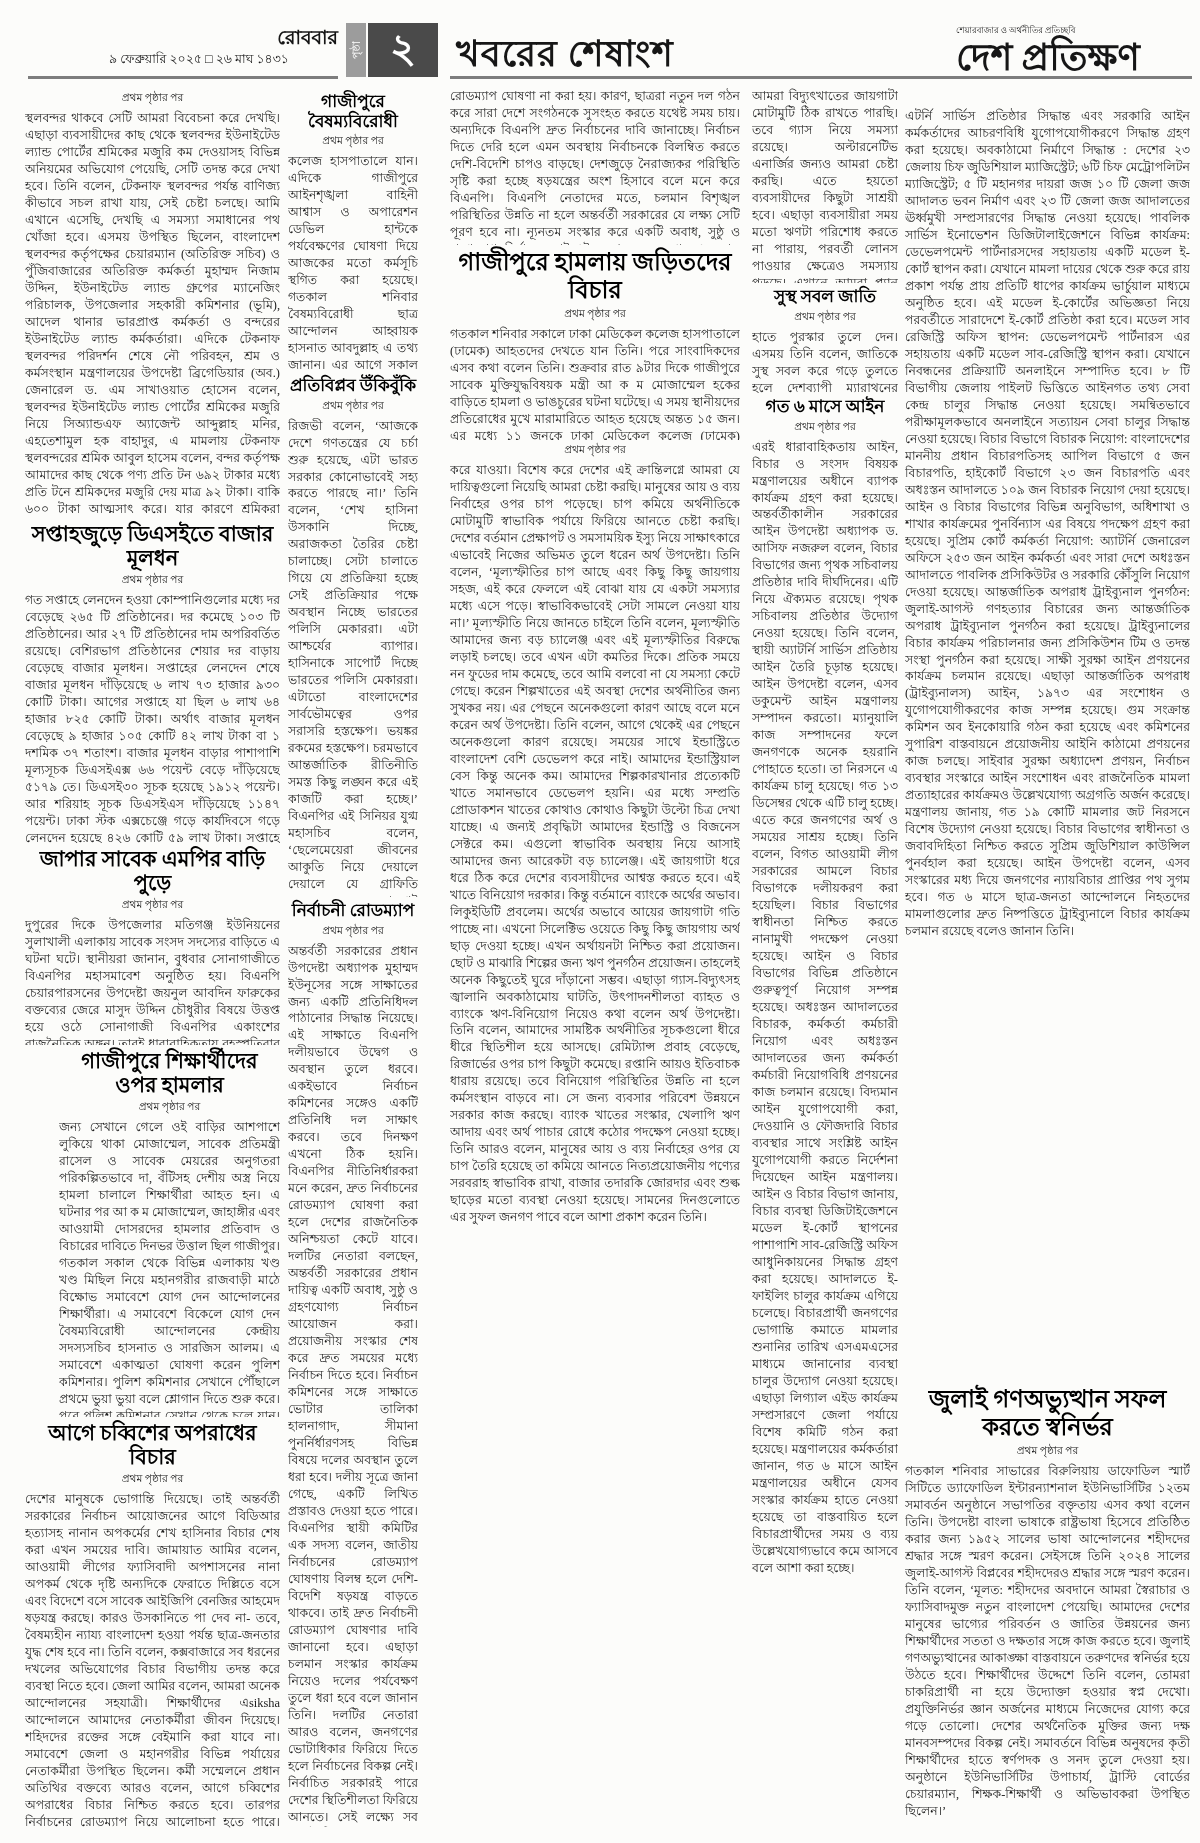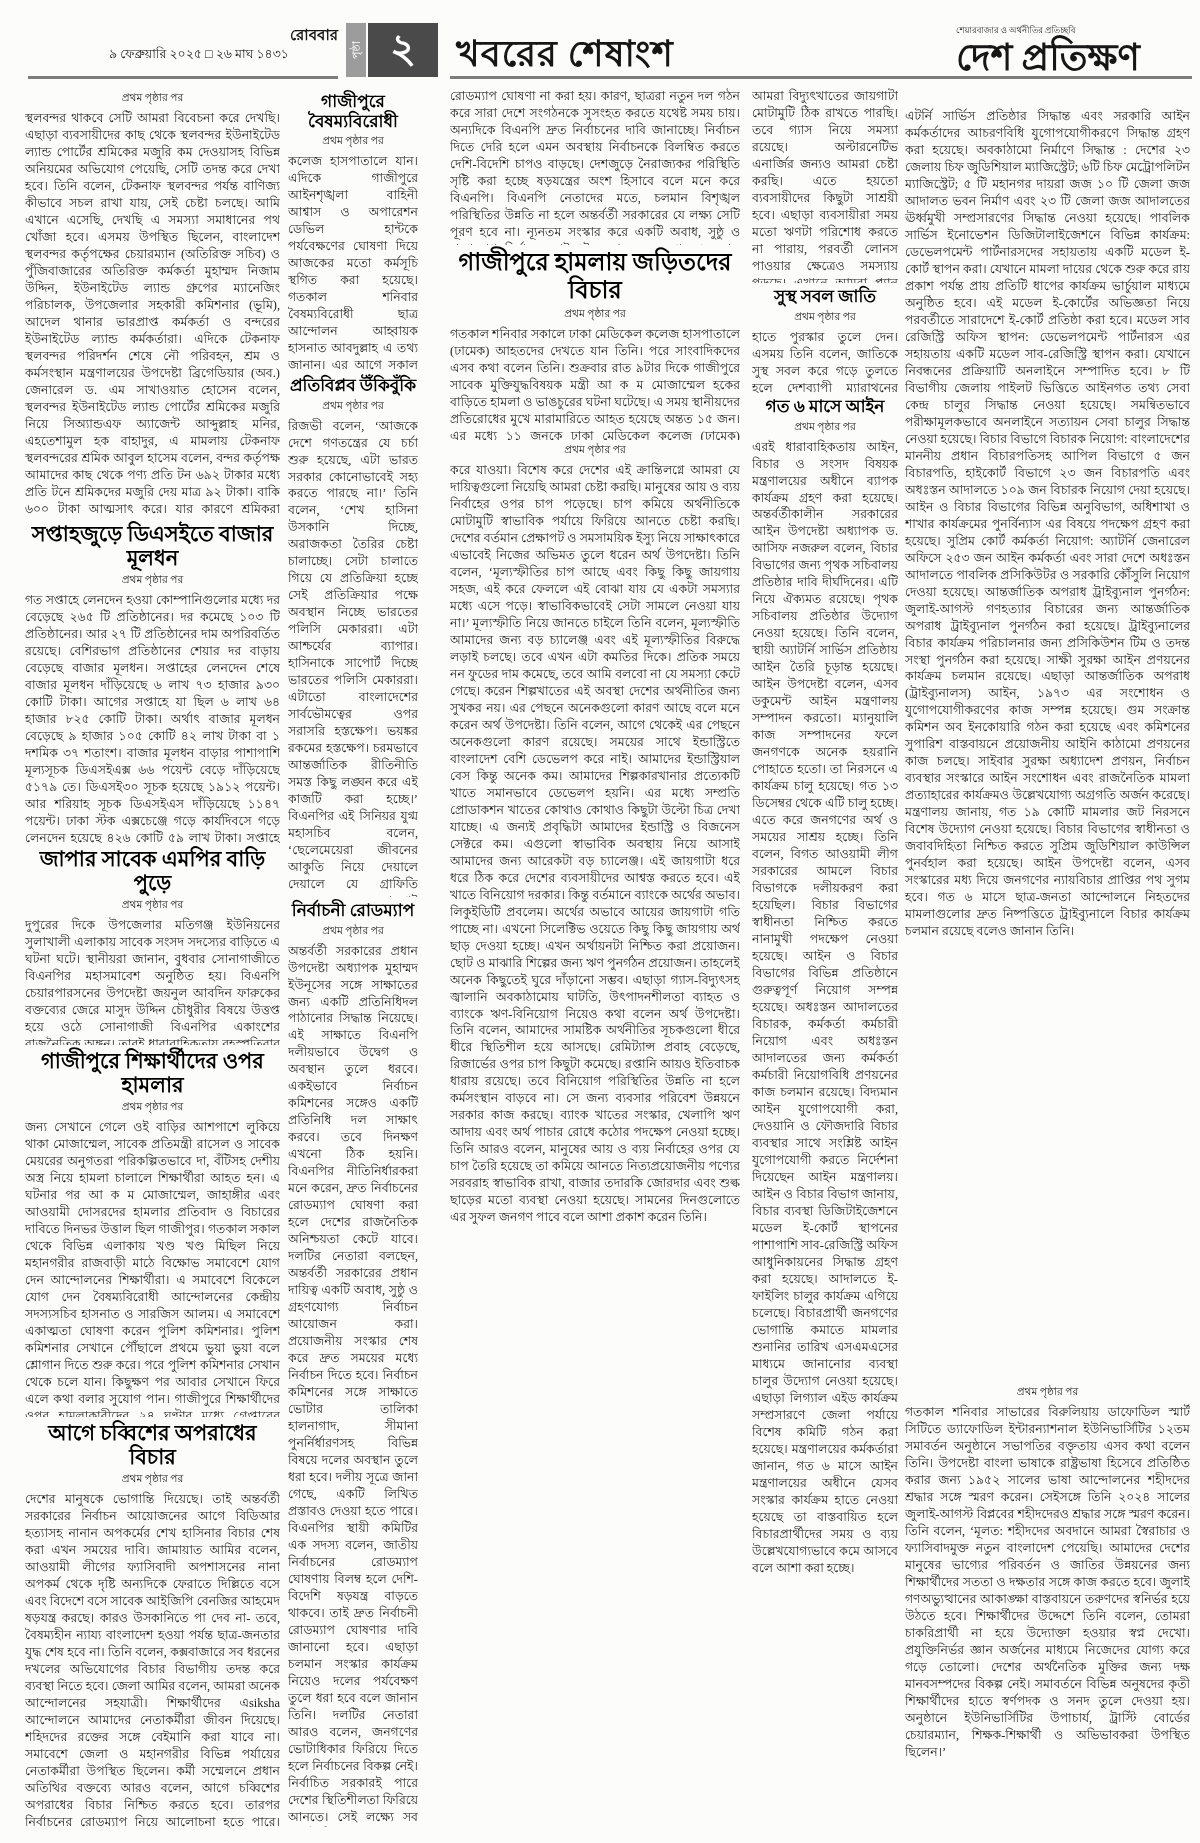--- a/index.html
+++ b/index.html
@@ -4,21 +4,21 @@
 <style>
   html,body{margin:0;padding:0;}
   body{
     width:1200px;height:1843px;position:relative;
     background:#fcfcfa;color:#161616;
     font-family:"Liberation Serif","DejaVu Serif",serif;
     overflow:hidden;
   }
   
   .hdr-date{position:absolute;top:26px;left:60px;width:278px;text-align:right;line-height:1.25;}
-  .hdr-day{font-weight:bold;font-size:15px;}
+  .hdr-day{font-weight:bold;font-size:19px;}
   .hdr-dateline{font-size:12.5px;margin-top:2px;text-align:center;}
   .page-strip{position:absolute;top:23px;left:346px;width:20px;height:54px;background:#9c9c9c;
     color:#fff;font-size:11px;display:flex;align-items:center;justify-content:center;
     writing-mode:vertical-rl;transform:rotate(180deg);}
   .page-box{position:absolute;top:23px;left:368px;width:70px;height:54px;background:#4a4a4a;
     color:#fff;font-size:40px;font-weight:bold;display:flex;align-items:center;justify-content:center;}
   .section-title{position:absolute;top:26px;left:456px;font-size:36px;font-weight:bold;letter-spacing:1px;}
   .logo-wrap{position:absolute;top:24px;right:14px;width:230px;text-align:left;}
   .logo-tagline{font-size:8.5px;color:#222;}
   .logo-title{font-size:37px;font-weight:bold;line-height:1;margin-top:1px;
@@ -61,21 +61,21 @@
   <div class="block" style="height:325px;">
     <div class="headline h-lg">সপ্তাহজুড়ে ডিএসইতে বাজার মূলধন</div>
     <div class="subhead">প্রথম পৃষ্ঠার পর</div>
     <div class="body-text">গত সপ্তাহে লেনদেন হওয়া কোম্পানিগুলোর মধ্যে দর বেড়েছে ২৬৫ টি প্রতিষ্ঠানের। দর কমেছে ১০৩ টি প্রতিষ্ঠানের। আর ২৭ টি প্রতিষ্ঠানের দাম অপরিবর্তিত রয়েছে। বেশিরভাগ প্রতিষ্ঠানের শেয়ার দর বাড়ায় বেড়েছে বাজার মূলধন। সপ্তাহের লেনদেন শেষে বাজার মূলধন দাঁড়িয়েছে ৬ লাখ ৭৩ হাজার ৯৩০ কোটি টাকা। আগের সপ্তাহে যা ছিল ৬ লাখ ৬৪ হাজার ৮২৫ কোটি টাকা। অর্থাৎ বাজার মূলধন বেড়েছে ৯ হাজার ১০৫ কোটি ৪২ লাখ টাকা বা ১ দশমিক ৩৭ শতাংশ। বাজার মূলধন বাড়ার পাশাপাশি মূল্যসূচক ডিএসইএক্স ৬৬ পয়েন্ট বেড়ে দাঁড়িয়েছে ৫১৭৯ তে। ডিএসই৩০ সূচক হয়েছে ১৯১২ পয়েন্ট। আর শরিয়াহ সূচক ডিএসইএস দাঁড়িয়েছে ১১৪৭ পয়েন্ট। ঢাকা স্টক এক্সচেঞ্জে গড়ে কার্যদিবসে গড়ে লেনদেন হয়েছে ৪২৬ কোটি ৫৯ লাখ টাকা। সপ্তাহে প্রতিদিন গড়ে লেনদেন হয় ৩৩৮ কোটি ৯৮ লাখ টাকা। লেনদেন আগের সপ্তাহের থেকে ২৫ শতাংশ বেড়েছে। অপর পুঁজিবাজার চট্টগ্রাম স্টক এক্সচেঞ্জ (সিএসই) সিএসইর সার্বিক সূচক সিএএসপিআই ২১৮.১৬ পয়েন্ট বেড়ে দাঁড়িয়েছে ১৪ হাজার ৫১২.২৩ পয়েন্টে। সিএসই সিএসসিএক্স ১০২.০৩ পয়েন্ট বা ১.১৭ শতাংশ বেড়ে ৮০৩.০১ পয়েন্টে। অপর ২টি সূচকের মধ্যে সিএসই-৫০ সূচক ১০.৬২ পয়েন্ট এবং সিএসআই সূচক ১৫.৯২ পয়েন্ট বা ১.৭২ শতাংশ বেড়ে যথাক্রমে- এক হাজার ১০৭.৩৪ পয়েন্টে এবং ৯৩৮.৯ পয়েন্টে। সিএসই-৩০ সূচক ১১৩.৩৩ পয়েন্ট বা ০.৯৫ শতাংশ বেড়ে দাঁড়িয়েছে ১১ হাজার ৯৮১.৫২ পয়েন্টে।</div>
   </div>
   <div class="block" style="height:202px;">
     <div class="headline h-lg">জাপার সাবেক এমপির বাড়ি পুড়ে</div>
     <div class="subhead">প্রথম পৃষ্ঠার পর</div>
     <div class="body-text">দুপুরের দিকে উপজেলার মতিগঞ্জ ইউনিয়নের সুলাখালী এলাকায় সাবেক সংসদ সদস্যের বাড়িতে এ ঘটনা ঘটে। স্থানীয়রা জানান, বুধবার সোনাগাজীতে বিএনপির মহাসমাবেশ অনুষ্ঠিত হয়। বিএনপি চেয়ারপারসনের উপদেষ্টা জয়নুল আবদিন ফারুকের বক্তব্যের জেরে মাসুদ উদ্দিন চৌধুরীর বিষয়ে উত্তপ্ত হয়ে ওঠে সোনাগাজী বিএনপির একাংশের রাজনৈতিক অঙ্গন। তারই ধারাবাহিকতায় বৃহস্পতিবার রাত ৯টার দিকে অর্ধশতাধিক নেতাকর্মী অতি উৎসাহী হয়ে মাসুদ উদ্দিন চৌধুরীর বাড়িতে ভাঙচুর ও লুটপাট করার পর অগ্নিসংযোগ করে। এতে সাবেক সংসদ সদস্যের দুইতলা ডুপ্লেক্স বাড়িসহ তিনটি ঘর সম্পূর্ণ পুড়ে গেছে। কেয়ারটেকার হালিমা বেগম জানান, ঘরের আসবাবপত্রসহ সব পুড়ে ছাই হয়ে গেলেও দুটি কুরআন এবং ৫ লিটার বোতলে থাকা জমজমের পানি অক্ষত অবস্থায় পাওয়া যায়। এটি মহান আল্লাহ তায়ালার বড় রহমত।</div>
   </div>
-  <div class="block" style="height:372px;">
+  <div class="block" style="height:372px;margin-left:34px;">
     <div class="headline h-lg">গাজীপুরে শিক্ষার্থীদের ওপর হামলার</div>
     <div class="subhead">প্রথম পৃষ্ঠার পর</div>
     <div class="body-text">জন্য সেখানে গেলে ওই বাড়ির আশপাশে লুকিয়ে থাকা মোজাম্মেল, সাবেক প্রতিমন্ত্রী রাসেল ও সাবেক মেয়রের অনুগতরা পরিকল্পিতভাবে দা, বঁটিসহ দেশীয় অস্ত্র নিয়ে হামলা চালালে শিক্ষার্থীরা আহত হন। এ ঘটনার পর আ ক ম মোজাম্মেল, জাহাঙ্গীর এবং আওয়ামী দোসরদের হামলার প্রতিবাদ ও বিচারের দাবিতে দিনভর উত্তাল ছিল গাজীপুর। গতকাল সকাল থেকে বিভিন্ন এলাকায় খণ্ড খণ্ড মিছিল নিয়ে মহানগরীর রাজবাড়ী মাঠে বিক্ষোভ সমাবেশে যোগ দেন আন্দোলনের শিক্ষার্থীরা। এ সমাবেশে বিকেলে যোগ দেন বৈষম্যবিরোধী আন্দোলনের কেন্দ্রীয় সদস্যসচিব হাসনাত ও সারজিস আলম। এ সমাবেশে একাত্মতা ঘোষণা করেন পুলিশ কমিশনার। পুলিশ কমিশনার সেখানে পৌঁছালে প্রথমে ভুয়া ভুয়া বলে শ্লোগান দিতে শুরু করে। পরে পুলিশ কমিশনার সেখান থেকে চলে যান। কিছুক্ষণ পর আবার সেখানে ফিরে এলে কথা বলার সুযোগ পান। গাজীপুরে শিক্ষার্থীদের ওপর হামলাকারীদের ২৪ ঘণ্টার মধ্যে গ্রেপ্তারের আল্টিমেটামগাজীপুরে শিক্ষার্থীদের ওপর হামলাকারীদের ২৪ ঘণ্টার মধ্যে গ্রেপ্তারের আল্টিমেটাম তখন পুলিশ কমিশনার ড. নাজমুল করীম খান বলেন, শিক্ষার্থীদের ওপর হামলার ঘটনায় যারা জড়িত তাদের প্রত্যেককে খুঁজে বের করে আইনের মুখোমুখি করা হবে। সময় মতো পুলিশ ঘটনাস্থলে যেতে পারেনি বলে তিনি ক্ষমা প্রার্থনা করেন এবং দায়ী পুলিশ কর্মকর্তাদের বিরুদ্ধে ব্যবস্থা নেওয়ার ঘোষণা দেন। এ সময় তিনি সদর ওসিকে তাৎক্ষণিক প্রত্যাহার করার ঘোষণা দেন। গাজীপুরে রাতে সাবেক মন্ত্রীর বাড়িতে আহত ৪ জনকে ঢামেকে ভর্তিগাজীপুরে রাতে সাবেক মন্ত্রীর বাড়িতে আহত ৪ জনকে ঢামেকে ভর্তি এ সময় পুলিশ কমিশনারের সঙ্গে অতিরিক্ত পুলিশ কমিশনাররা, জেলা পুলিশ পুলিশ সুপার সাদেকসহ অন্য কর্মকর্তারা উপস্থিত ছিলেন।</div>
   </div>
   <div class="block" style="height:413px;">
     <div class="headline h-lg">আগে চব্বিশের অপরাধের বিচার</div>
     <div class="subhead">প্রথম পৃষ্ঠার পর</div>
     <div class="body-text">দেশের মানুষকে ভোগান্তি দিয়েছে। তাই অন্তর্বর্তী সরকারের নির্বাচন আয়োজনের আগে বিডিআর হত্যাসহ নানান অপকর্মের শেখ হাসিনার বিচার শেষ করা এখন সময়ের দাবি। জামায়াত আমির বলেন, আওয়ামী লীগের ফ্যাসিবাদী অপশাসনের নানা অপকর্ম থেকে দৃষ্টি অন্যদিকে ফেরাতে দিল্লিতে বসে এবং বিদেশে বসে সাবেক আইজিপি বেনজির আহমেদ ষড়যন্ত্র করছে। কারও উসকানিতে পা দেব না- তবে, বৈষম্যহীন ন্যায্য বাংলাদেশ হওয়া পর্যন্ত ছাত্র-জনতার যুদ্ধ শেষ হবে না। তিনি বলেন, কক্সবাজারে সব ধরনের দখলের অভিযোগের বিচার বিভাগীয় তদন্ত করে ব্যবস্থা নিতে হবে। জেলা আমির বলেন, আমরা অনেক আন্দোলনের সহযাত্রী। শিক্ষার্থীদের এsiksha আন্দোলনে আমাদের নেতাকর্মীরা জীবন দিয়েছে। শহিদদের রক্তের সঙ্গে বেইমানি করা যাবে না। সমাবেশে জেলা ও মহানগরীর বিভিন্ন পর্যায়ের নেতাকর্মীরা উপস্থিত ছিলেন। কর্মী সম্মেলনে প্রধান অতিথির বক্তব্যে আরও বলেন, আগে চব্বিশের অপরাধের বিচার নিশ্চিত করতে হবে। তারপর নির্বাচনের রোডম্যাপ নিয়ে আলোচনা হতে পারে। সংস্কার ও বিচারের প্রশ্নে কোনো আপস হবে না বলেও জানান তিনি।</div>
   </div>
 </div>
@@ -127,16 +127,17 @@
     <div class="subhead">প্রথম পৃষ্ঠার পর</div>
     <div class="body-text">এরই ধারাবাহিকতায় আইন, বিচার ও সংসদ বিষয়ক মন্ত্রণালয়ের অধীনে ব্যাপক কার্যক্রম গ্রহণ করা হয়েছে। অন্তর্বর্তীকালীন সরকারের আইন উপদেষ্টা অধ্যাপক ড. আসিফ নজরুল বলেন, বিচার বিভাগের জন্য পৃথক সচিবালয় প্রতিষ্ঠার দাবি দীর্ঘদিনের। এটি নিয়ে ঐক্যমত রয়েছে। পৃথক সচিবালয় প্রতিষ্ঠার উদ্যোগ নেওয়া হয়েছে। তিনি বলেন, স্থায়ী অ্যাটর্নি সার্ভিস প্রতিষ্ঠায় আইন তৈরি চূড়ান্ত হয়েছে। আইন উপদেষ্টা বলেন, এসব ডকুমেন্ট আইন মন্ত্রণালয় সম্পাদন করতো। ম্যানুয়ালি কাজ সম্পাদনের ফলে জনগণকে অনেক হয়রানি পোহাতে হতো। তা নিরসনে এ কার্যক্রম চালু হয়েছে। গত ১৩ ডিসেম্বর থেকে এটি চালু হচ্ছে। এতে করে জনগণের অর্থ ও সময়ের সাশ্রয় হচ্ছে। তিনি বলেন, বিগত আওয়ামী লীগ সরকারের আমলে বিচার বিভাগকে দলীয়করণ করা হয়েছিল। বিচার বিভাগের স্বাধীনতা নিশ্চিত করতে নানামুখী পদক্ষেপ নেওয়া হয়েছে। আইন ও বিচার বিভাগের বিভিন্ন প্রতিষ্ঠানে গুরুত্বপূর্ণ নিয়োগ সম্পন্ন হয়েছে। অধঃস্তন আদালতের বিচারক, কর্মকর্তা কর্মচারী নিয়োগ এবং অধঃস্তন আদালতের জন্য কর্মকর্তা কর্মচারী নিয়োগবিধি প্রণয়নের কাজ চলমান রয়েছে। বিদ্যমান আইন যুগোপযোগী করা, দেওয়ানি ও ফৌজদারি বিচার ব্যবস্থার সাথে সংশ্লিষ্ট আইন যুগোপযোগী করতে নির্দেশনা দিয়েছেন আইন মন্ত্রণালয়। আইন ও বিচার বিভাগ জানায়, বিচার ব্যবস্থা ডিজিটাইজেশনে মডেল ই-কোর্ট স্থাপনের পাশাপাশি সাব-রেজিস্ট্রি অফিস আধুনিকায়নের সিদ্ধান্ত গ্রহণ করা হয়েছে। আদালতে ই-ফাইলিং চালুর কার্যক্রম এগিয়ে চলেছে। বিচারপ্রার্থী জনগণের ভোগান্তি কমাতে মামলার শুনানির তারিখ এসএমএসের মাধ্যমে জানানোর ব্যবস্থা চালুর উদ্যোগ নেওয়া হয়েছে। এছাড়া লিগ্যাল এইড কার্যক্রম সম্প্রসারণে জেলা পর্যায়ে বিশেষ কমিটি গঠন করা হয়েছে। মন্ত্রণালয়ের কর্মকর্তারা জানান, গত ৬ মাসে আইন মন্ত্রণালয়ের অধীনে যেসব সংস্কার কার্যক্রম হাতে নেওয়া হয়েছে তা বাস্তবায়িত হলে বিচারপ্রার্থীদের সময় ও ব্যয় উল্লেখযোগ্যভাবে কমে আসবে বলে আশা করা হচ্ছে।</div>
   </div>
 </div>
 
 <div class="col" style="left:905px;width:285px;">
   <div class="block" style="height:1274px;margin-top:20px;">
     <div class="body-text">এটর্নি সার্ভিস প্রতিষ্ঠার সিদ্ধান্ত এবং সরকারি আইন কর্মকর্তাদের আচরণবিধি যুগোপযোগীকরণে সিদ্ধান্ত গ্রহণ করা হয়েছে। অবকাঠামো নির্মাণে সিদ্ধান্ত : দেশের ২৩ জেলায় চিফ জুডিশিয়াল ম্যাজিস্ট্রেট; ৬টি চিফ মেট্রোপলিটন ম্যাজিস্ট্রেট; ৫ টি মহানগর দায়রা জজ ১০ টি জেলা জজ আদালত ভবন নির্মাণ এবং ২৩ টি জেলা জজ আদালতের ঊর্ধ্বমুখী সম্প্রসারণের সিদ্ধান্ত নেওয়া হয়েছে। পাবলিক সার্ভিস ইনোভেশন ডিজিটালাইজেশনে বিভিন্ন কার্যক্রম: ডেভেলপমেন্ট পার্টনারসদের সহায়তায় একটি মডেল ই-কোর্ট স্থাপন করা। যেখানে মামলা দায়ের থেকে শুরু করে রায় প্রকাশ পর্যন্ত প্রায় প্রতিটি ধাপের কার্যক্রম ভার্চুয়াল মাধ্যমে অনুষ্ঠিত হবে। এই মডেল ই-কোর্টের অভিজ্ঞতা নিয়ে পরবর্তীতে সারাদেশে ই-কোর্ট প্রতিষ্ঠা করা হবে। মডেল সাব রেজিস্ট্রি অফিস স্থাপন: ডেভেলপমেন্ট পার্টনারস এর সহায়তায় একটি মডেল সাব-রেজিস্ট্রি স্থাপন করা। যেখানে নিবন্ধনের প্রক্রিয়াটি অনলাইনে সম্পাদিত হবে। ৮ টি বিভাগীয় জেলায় পাইলট ভিত্তিতে আইনগত তথ্য সেবা কেন্দ্র চালুর সিদ্ধান্ত নেওয়া হয়েছে। সমন্বিতভাবে পরীক্ষামূলকভাবে অনলাইনে সত্যায়ন সেবা চালুর সিদ্ধান্ত নেওয়া হয়েছে। বিচার বিভাগে বিচারক নিয়োগ: বাংলাদেশের মাননীয় প্রধান বিচারপতিসহ আপিল বিভাগে ৫ জন বিচারপতি, হাইকোর্ট বিভাগে ২৩ জন বিচারপতি এবং অধঃস্তন আদালতে ১০৯ জন বিচারক নিয়োগ দেয়া হয়েছে। আইন ও বিচার বিভাগের বিভিন্ন অনুবিভাগ, অধিশাখা ও শাখার কার্যক্রমের পুনর্বিন্যাস এর বিষয়ে পদক্ষেপ গ্রহণ করা হয়েছে। সুপ্রিম কোর্ট কর্মকর্তা নিয়োগ: অ্যাটর্নি জেনারেল অফিসে ২৫৩ জন আইন কর্মকর্তা এবং সারা দেশে অধঃস্তন আদালতে পাবলিক প্রসিকিউটর ও সরকারি কৌঁসুলি নিয়োগ দেওয়া হয়েছে। আন্তর্জাতিক অপরাধ ট্রাইব্যুনাল পুনর্গঠন: জুলাই-আগস্ট গণহত্যার বিচারের জন্য আন্তর্জাতিক অপরাধ ট্রাইব্যুনাল পুনর্গঠন করা হয়েছে। ট্রাইব্যুনালের বিচার কার্যক্রম পরিচালনার জন্য প্রসিকিউশন টিম ও তদন্ত সংস্থা পুনর্গঠন করা হয়েছে। সাক্ষী সুরক্ষা আইন প্রণয়নের কার্যক্রম চলমান রয়েছে। এছাড়া আন্তর্জাতিক অপরাধ (ট্রাইব্যুনালস) আইন, ১৯৭৩ এর সংশোধন ও যুগোপযোগীকরণের কাজ সম্পন্ন হয়েছে। গুম সংক্রান্ত কমিশন অব ইনকোয়ারি গঠন করা হয়েছে এবং কমিশনের সুপারিশ বাস্তবায়নে প্রয়োজনীয় আইনি কাঠামো প্রণয়নের কাজ চলছে। সাইবার সুরক্ষা অধ্যাদেশ প্রণয়ন, নির্বাচন ব্যবস্থার সংস্কারে আইন সংশোধন এবং রাজনৈতিক মামলা প্রত্যাহারের কার্যক্রমও উল্লেখযোগ্য অগ্রগতি অর্জন করেছে। মন্ত্রণালয় জানায়, গত ১৯ কোটি মামলার জট নিরসনে বিশেষ উদ্যোগ নেওয়া হয়েছে। বিচার বিভাগের স্বাধীনতা ও জবাবদিহিতা নিশ্চিত করতে সুপ্রিম জুডিশিয়াল কাউন্সিল পুনর্বহাল করা হয়েছে। আইন উপদেষ্টা বলেন, এসব সংস্কারের মধ্য দিয়ে জনগণের ন্যায়বিচার প্রাপ্তির পথ সুগম হবে। গত ৬ মাসে ছাত্র-জনতা আন্দোলনে নিহতদের মামলাগুলোর দ্রুত নিষ্পত্তিতে ট্রাইব্যুনালে বিচার কার্যক্রম চলমান রয়েছে বলেও জানান তিনি।</div>
   </div>
   <div class="block" style="height:463px;">
+    <div class="headline h-xl">জুলাই গণঅভ্যুত্থান সফল করতে স্বনির্ভর</div>
     <div class="subhead">প্রথম পৃষ্ঠার পর</div>
     <div class="body-text">গতকাল শনিবার সাভারের বিরুলিয়ায় ডাফোডিল স্মার্ট সিটিতে ড্যাফোডিল ইন্টারন্যাশনাল ইউনিভার্সিটির ১২তম সমাবর্তন অনুষ্ঠানে সভাপতির বক্তৃতায় এসব কথা বলেন তিনি। উপদেষ্টা বাংলা ভাষাকে রাষ্ট্রভাষা হিসেবে প্রতিষ্ঠিত করার জন্য ১৯৫২ সালের ভাষা আন্দোলনের শহীদদের শ্রদ্ধার সঙ্গে স্মরণ করেন। সেইসঙ্গে তিনি ২০২৪ সালের জুলাই-আগস্ট বিপ্লবের শহীদদেরও শ্রদ্ধার সঙ্গে স্মরণ করেন। তিনি বলেন, ‘মূলত: শহীদদের অবদানে আমরা স্বৈরাচার ও ফ্যাসিবাদমুক্ত নতুন বাংলাদেশ পেয়েছি। আমাদের দেশের মানুষের ভাগ্যের পরিবর্তন ও জাতির উন্নয়নের জন্য শিক্ষার্থীদের সততা ও দক্ষতার সঙ্গে কাজ করতে হবে। জুলাই গণঅভ্যুত্থানের আকাঙ্ক্ষা বাস্তবায়নে তরুণদের স্বনির্ভর হয়ে উঠতে হবে। শিক্ষার্থীদের উদ্দেশে তিনি বলেন, তোমরা চাকরিপ্রার্থী না হয়ে উদ্যোক্তা হওয়ার স্বপ্ন দেখো। প্রযুক্তিনির্ভর জ্ঞান অর্জনের মাধ্যমে নিজেদের যোগ্য করে গড়ে তোলো। দেশের অর্থনৈতিক মুক্তির জন্য দক্ষ মানবসম্পদের বিকল্প নেই। সমাবর্তনে বিভিন্ন অনুষদের কৃতী শিক্ষার্থীদের হাতে স্বর্ণপদক ও সনদ তুলে দেওয়া হয়। অনুষ্ঠানে ইউনিভার্সিটির উপাচার্য, ট্রাস্টি বোর্ডের চেয়ারম্যান, শিক্ষক-শিক্ষার্থী ও অভিভাবকরা উপস্থিত ছিলেন।’</div>
   </div>
 </div>
 
 </body></html>

